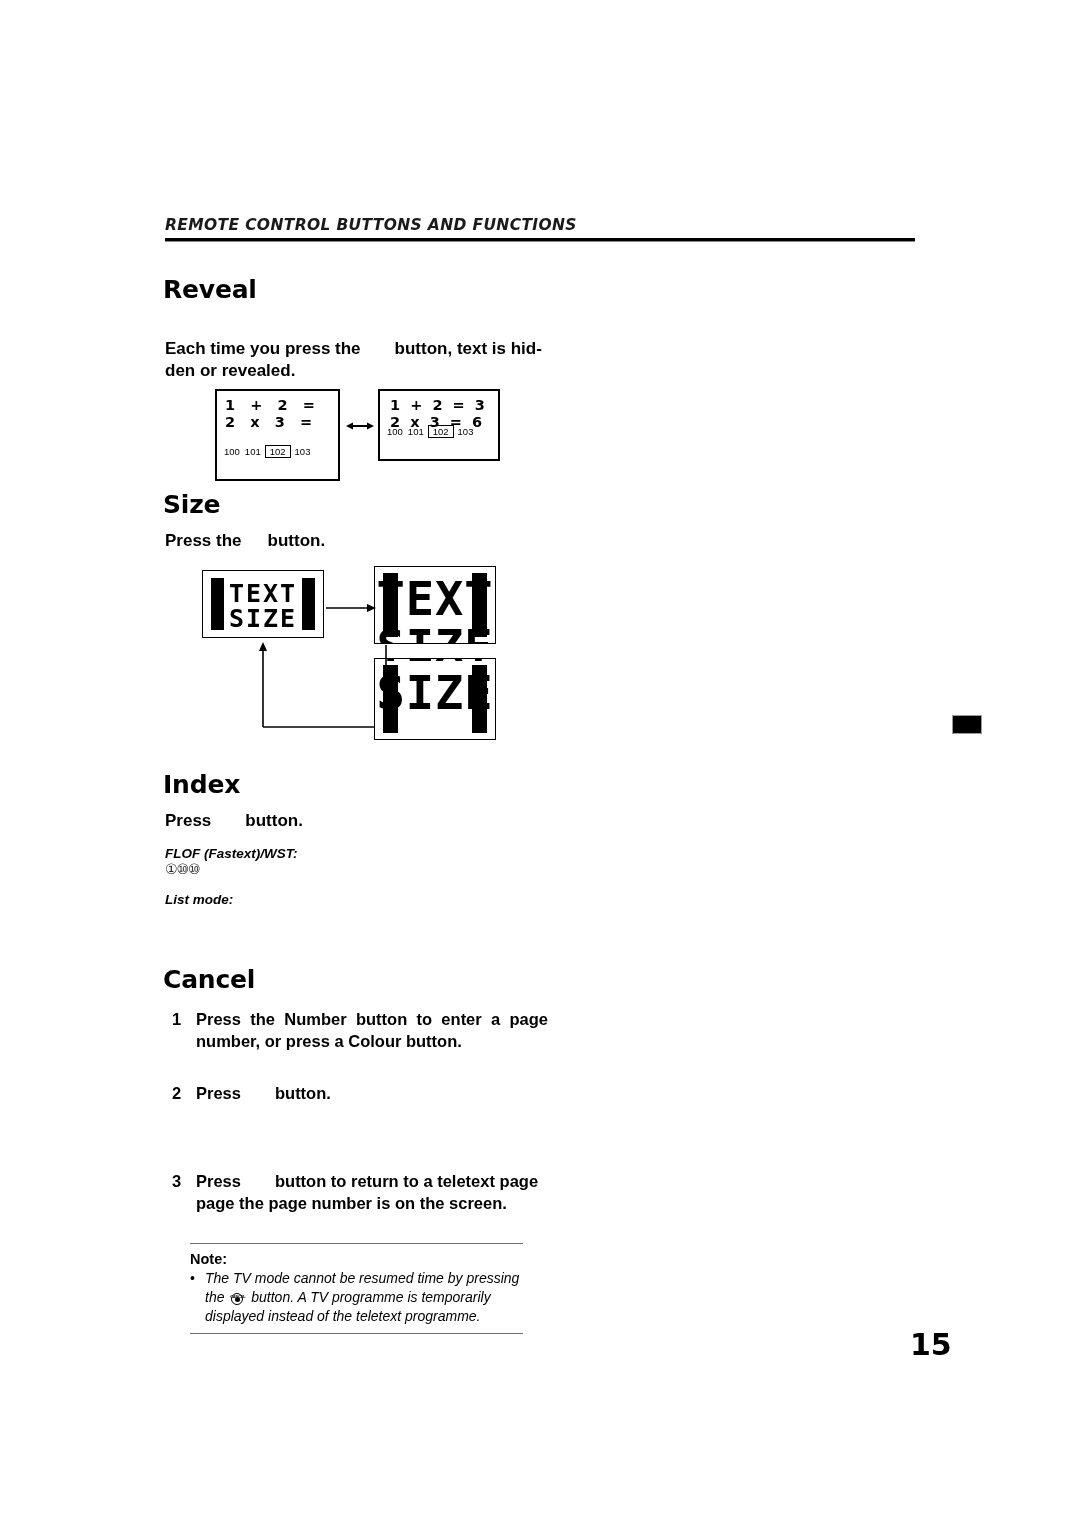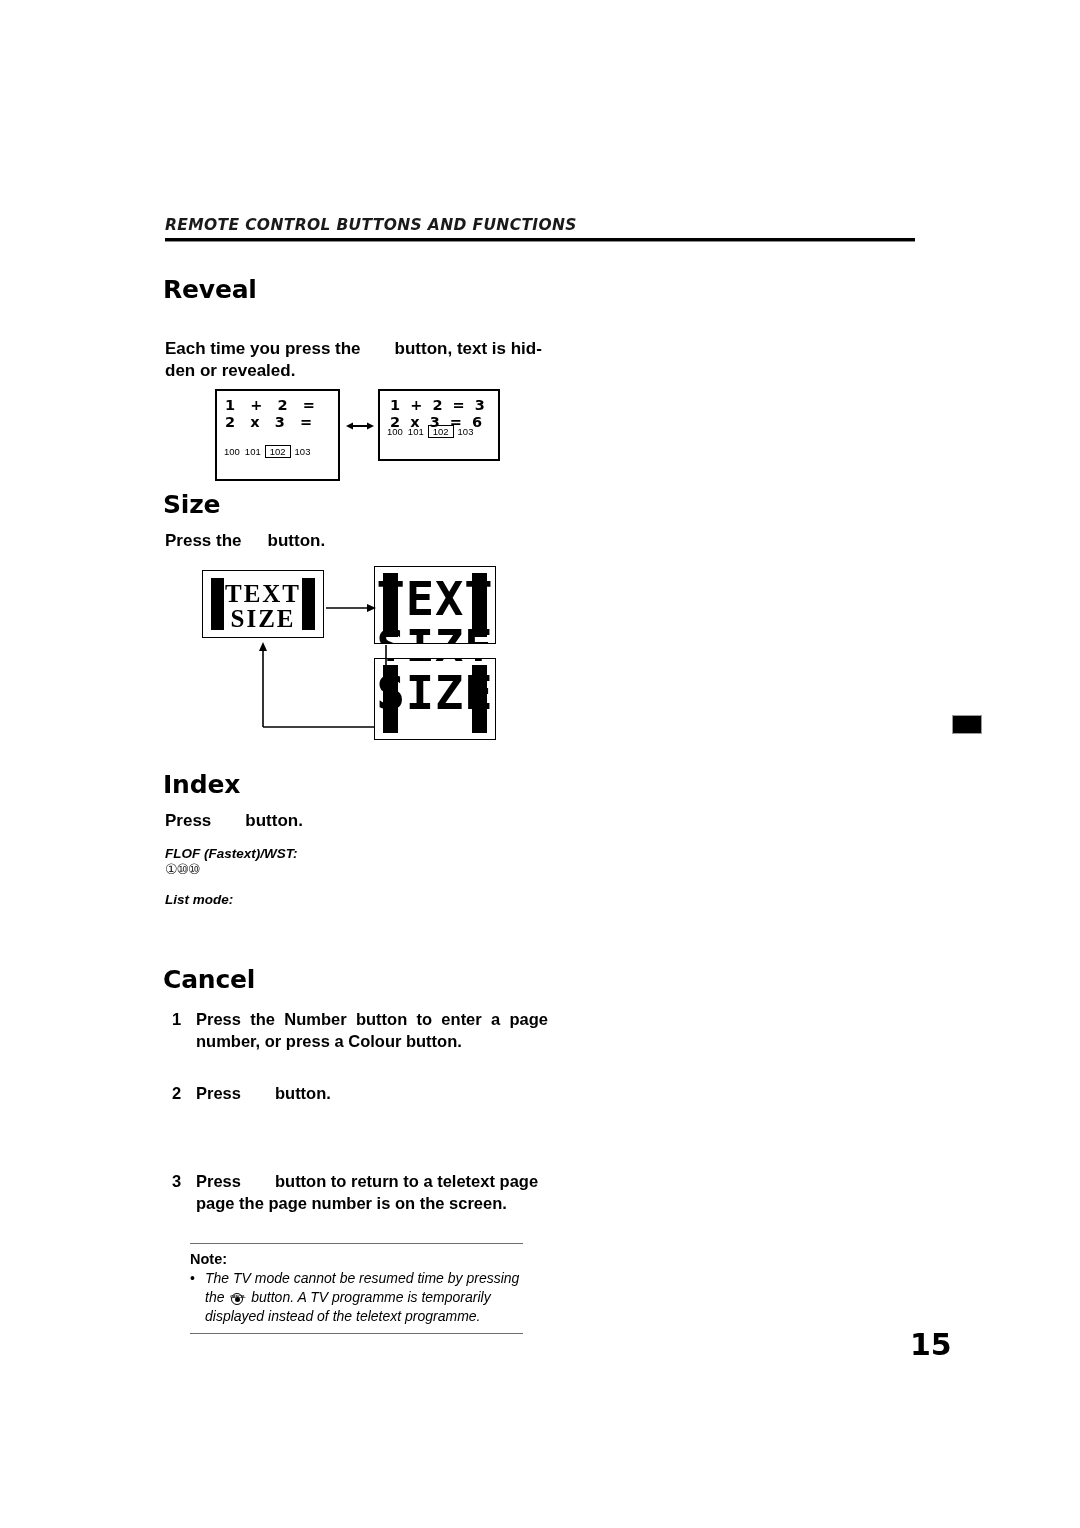--- a/index.html
+++ b/index.html
@@ -165,21 +165,20 @@
 
   
   #size-normal {
     left: 202px; top: 570px; width: 122px; height: 68px;
   }
   #size-normal .tt-text {
     top: 10px;
     font-size: 25px;
     letter-spacing: 2px;
     line-height: 25px;
-    font-family: Liberation Serif, serif;
   }
 
   
   #size-top {
     left: 374px; top: 566px; width: 122px; height: 78px;
   }
   #size-top .tt-text {
     top: 8px;
     font-size: 47px;
     letter-spacing: 1px;

